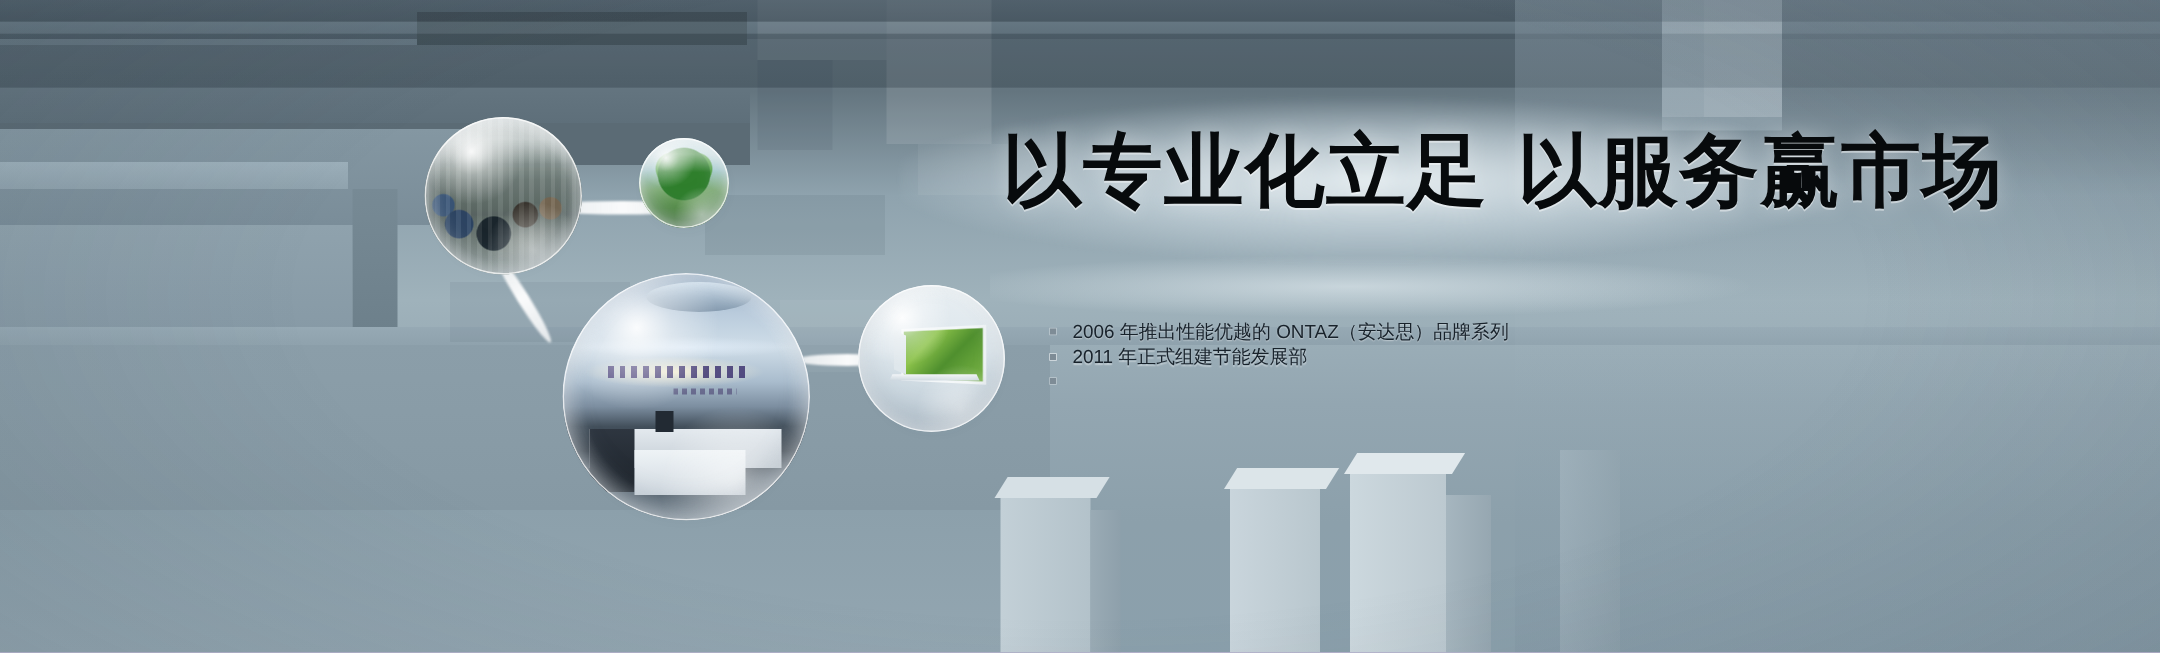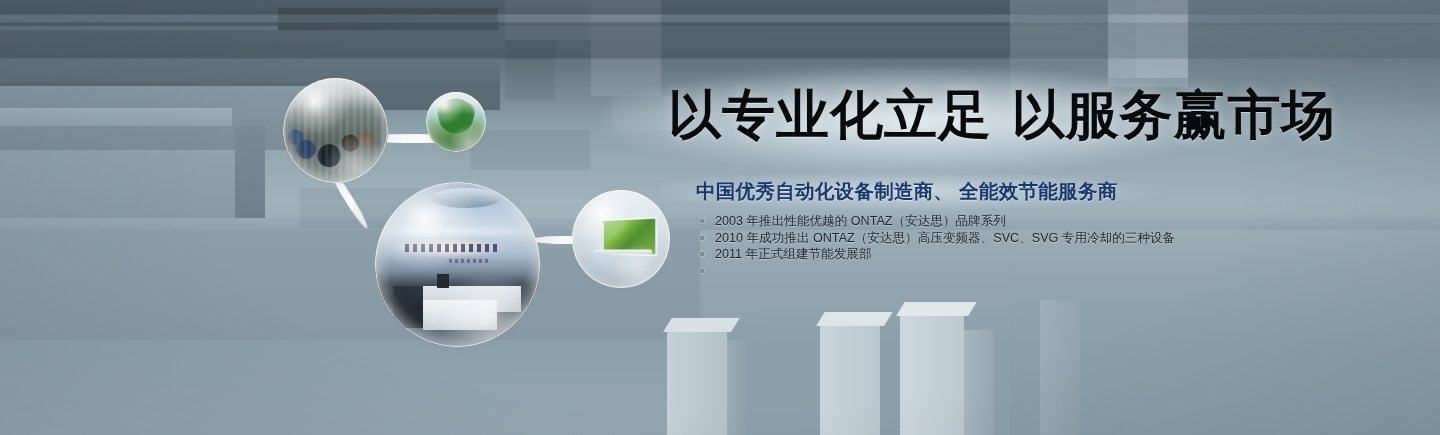--- a/index.html
+++ b/index.html
@@ -278,22 +278,21 @@
     <div style="position:absolute;left:22px;top:58px;width:58px;height:7px;
       background:linear-gradient(180deg,#f4f7f9,#cfd9e0);transform:perspective(80px) rotateX(52deg);"></div>
     <div class="glass"></div>
     <div class="rim"></div>
   </div>
 
   <div class="vignette"></div>
 
   <div id="headline">以专业化立足 以服务赢市场</div>
 
-  <div id="subtitle">中国优秀自动化设备制造商、  全能效节能服务商</div>
 
   <ul id="bullets">
-    <li><span class="mk"></span><span>2003 年推出性能优越的 ONTAZ（安达思）品牌系列</span></li>
-    <li><span class="mk"></span><span>2010 年成功推出 ONTAZ（安达思）高压变频器、SVC、SVG 专用冷却的三种设备</span></li>
+    <li><span class="mk"></span><span>2006 年推出性能优越的 ONTAZ（安达思）品牌系列</span></li>
+    <li><span class="mk"></span></li>
     <li><span class="mk"></span><span>2011 年正式组建节能发展部</span></li>
     <li><span class="mk"></span></li>
   </ul>
 
 </div>
 
 </body></html>

